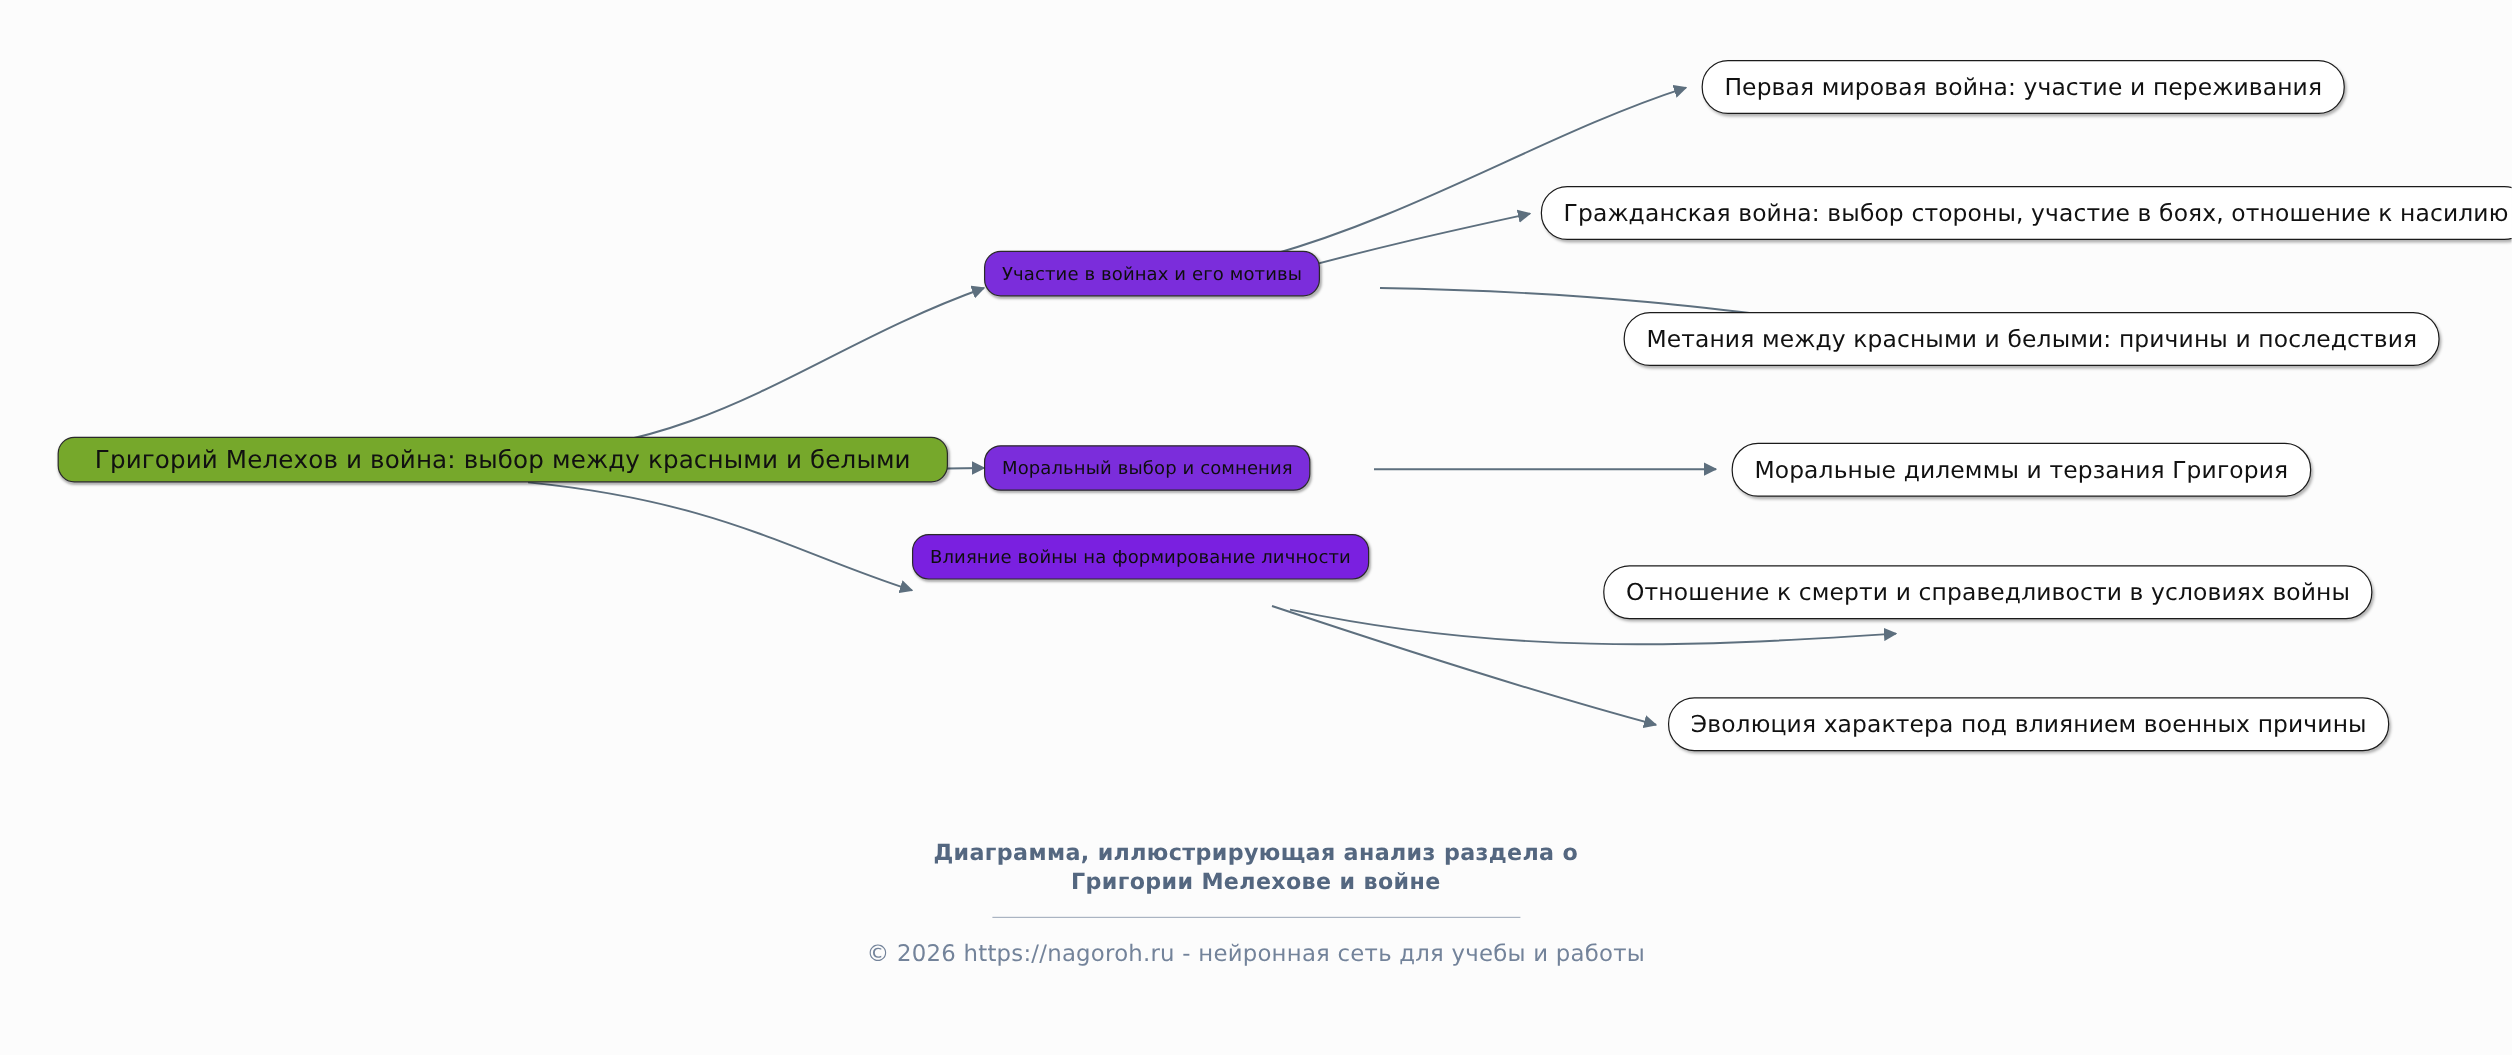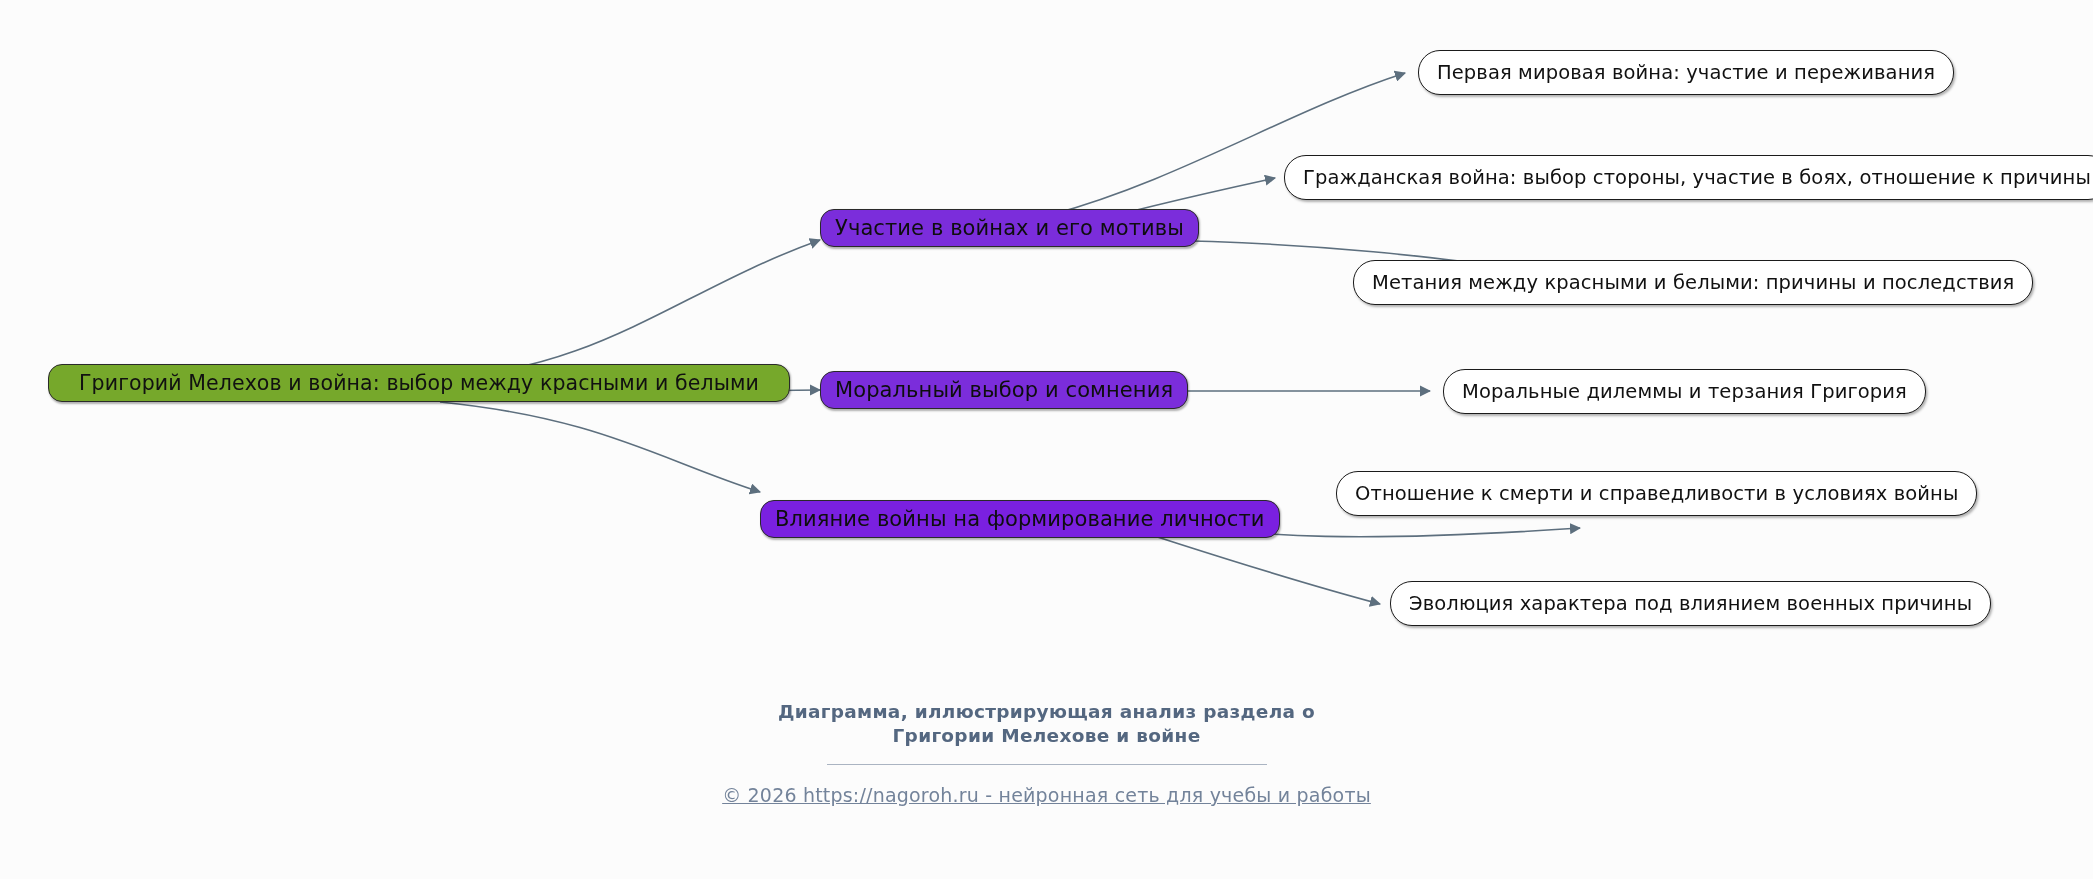--- a/index.html
+++ b/index.html
@@ -58,21 +58,21 @@
     padding: 0 30px;
     box-shadow: 1px 1.5px 2px rgba(0,0,0,0.30);
   }
 
   
   .node.branch {
     background: #7b2ddb;
     border: 1.6px solid #2a2a2a;
     border-radius: 14px;
     color: #0e0e0e;
-    font-size: 21px;
+    font-size: 15px;
     padding: 0 14px;
     box-shadow: 1px 1.5px 2px rgba(0,0,0,0.30);
   }
   .node.branch.branch-3 {
     background: #7a20e0;
   }
 
   
   .node.leaf {
     background: #ffffff;
@@ -107,21 +107,20 @@
   }
   #footer {
     position: absolute;
     left: 0;
     top: 784px;
     width: 2093px;
     text-align: center;
     color: #73839a;
     font-size: 19px;
     letter-spacing: 0.2px;
-    text-decoration: underline;
   }
 </style>
 </head>
 <body>
 
 <div id="canvas">
 
   <svg id="edge-layer" viewBox="0 0 2093 879" xmlns="http://www.w3.org/2000/svg">
     <defs>
       <marker id="arrow" viewBox="0 0 10 10" refX="9" refY="5" markerWidth="7" markerHeight="7" orient="auto-start-reverse">
@@ -151,30 +150,30 @@
   </div>
 
   <div class="node branch branch-1" style="left:820px; top:209px; height:38px;">
     <span class="node-label">Участие в войнах и его мотивы</span>
   </div>
 
   <div class="node branch branch-2" style="left:820px; top:371px; height:38px;">
     <span class="node-label">Моральный выбор и сомнения</span>
   </div>
 
-  <div class="node branch branch-3" style="left:760px; top:500px; height:38px;">
+  <div class="node branch branch-3" style="left:760px; top:445px; height:38px;">
     <span class="node-label">Влияние войны на формирование личности</span>
   </div>
 
   <div class="node leaf" style="left:1418px; top:50px; height:45px;">
     <span class="node-label">Первая мировая война: участие и переживания</span>
   </div>
 
   <div class="node leaf" style="left:1284px; top:155px; height:45px;">
-    <span class="node-label">Гражданская война: выбор стороны, участие в боях, отношение к причины</span>
+    <span class="node-label">Гражданская война: выбор стороны, участие в боях, отношение к насилию</span>
   </div>
 
   <div class="node leaf" style="left:1353px; top:260px; height:45px;">
     <span class="node-label">Метания между красными и белыми: причины и последствия</span>
   </div>
 
   <div class="node leaf" style="left:1443px; top:369px; height:45px;">
     <span class="node-label">Моральные дилеммы и терзания Григория</span>
   </div>
 

